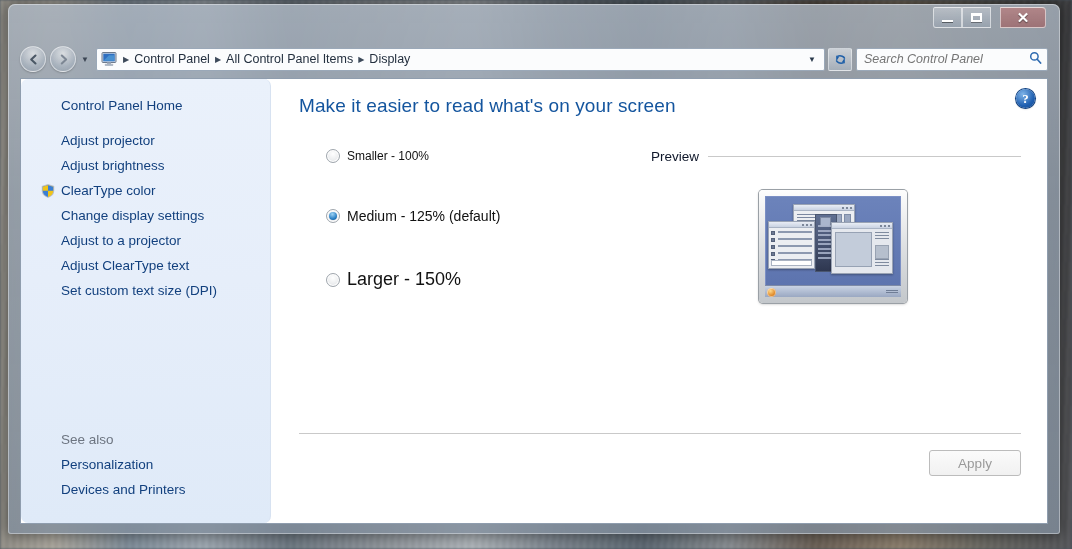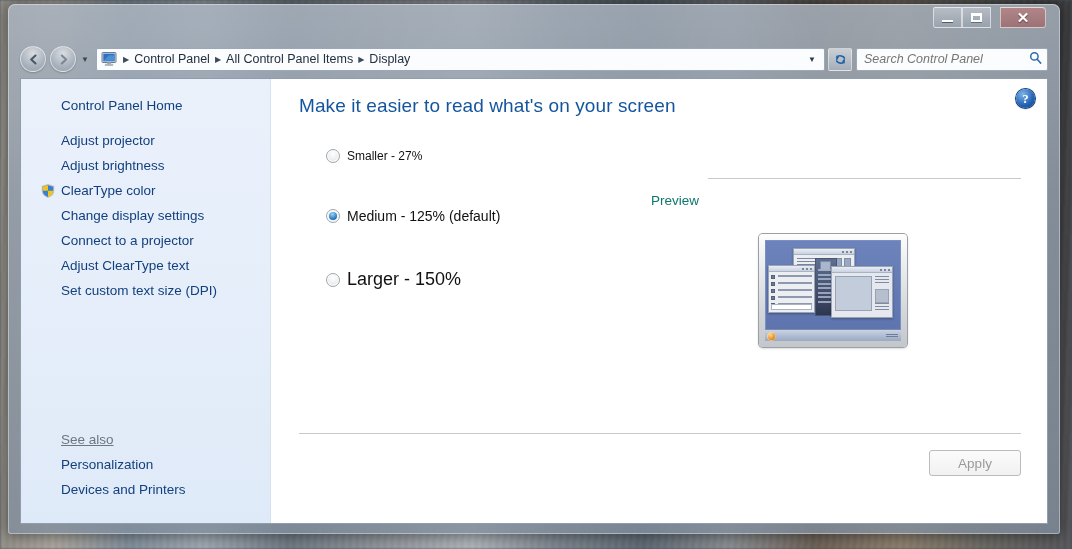--- a/index.html
+++ b/index.html
@@ -112,33 +112,34 @@
     background:#fff; border:1px solid #8f9dae;
     display:flex; overflow:hidden;
   }
 
   
   #sidebar {
     width:250px; flex:0 0 250px; position:relative;
     background:linear-gradient(180deg,#eaf1fb 0%,#e6eefa 45%,#dfeaf8 100%);
     border-right:1px solid #d7e2f1;
     padding-top:14px;
+    border-radius:7px;
   }
   .side-link {
     display:block; position:relative;
     padding:5px 10px 5px 40px;
     font-size:13.5px; color:#12407e; cursor:pointer; white-space:nowrap;
   }
   #side-home { margin-bottom:10px; }
   .side-shield {
     position:absolute; left:20px; top:50%; transform:translateY(-50%);
     width:14px; height:15px;
   }
   #side-seealso-label {
-    padding:5px 10px 5px 40px; font-size:13.5px; color:#6d7581; white-space:nowrap;text-decoration:underline;
+    padding:5px 10px 5px 40px; font-size:13.5px; color:#6d7581; white-space:nowrap;
   }
   #seealso-block { position:absolute; left:0; right:0; top:348px; }
 
   
   #main { flex:1; position:relative; background:#fff; padding:16px 26px 0 28px; }
   #help-icon {
     position:absolute; right:12px; top:10px; width:19px; height:19px;
     border-radius:50%;
     background:radial-gradient(circle at 36% 28%, #7fb4e8, #1f5fb0 62%, #124a91);
     box-shadow:0 0 0 1px #0d3f80, 0 1px 2px rgba(0,0,0,.3);
@@ -174,21 +175,21 @@
   .opt-label { color:#111; white-space:nowrap; }
   #opt-label-0 { font-size:12px; }
   #opt-label-1 { font-size:14px; }
   #opt-label-2 { font-size:18px; }
   #opt-row-1 { margin-top:45px; }
   #opt-row-2 { margin-top:45px; }
 
   
   #preview-col { flex:1; padding-left:22px; }
   #preview-head { display:flex; align-items:center; gap:9px; }
-  #preview-label { font-size:13.5px; color:#0f766e; white-space:nowrap;margin-top:44px; }
+  #preview-label { font-size:13.5px; color:#0f172a; white-space:nowrap; }
   #preview-rule { flex:1; height:1px; background:#c9c9c9; }
 
   
   #monitor {
     width:148px; height:113px; margin:26px 0 0 108px;
     border-radius:4px; padding:6px;
     background:linear-gradient(180deg,#fdfdfd,#dfe1e3 48%,#c3c7cb);
     box-shadow:0 0 0 1px #9aa0a6, 0 1px 3px rgba(0,0,0,.28);
   }
   #screen {
@@ -352,21 +353,21 @@
             <path d="M7 1.7 L12.2 3.2 L12.2 7.2 L7 7.2 Z" fill="#3b7fd4"></path>
             <path d="M7 1.7 L1.8 3.2 L1.8 7.2 L7 7.2 Z" fill="#f0c419"></path>
           </svg>
         </span>
         <span>ClearType color</span>
       </div>
       <div class="side-link">
         <span>Change display settings</span>
       </div>
       <div class="side-link">
-        <span>Connect to a projector</span>
+        <span>Adjust to a projector</span>
       </div>
       <div class="side-link">
         <span>Adjust ClearType text</span>
       </div>
       <div class="side-link">
         <span>Set custom text size (DPI)</span>
       </div>
 
       <div id="seealso-block">
         <div id="side-seealso-label">See also</div>
@@ -383,21 +384,21 @@
       <div id="help-icon">?</div>
 
       <h1 id="page-title">Make it easier to read what's on your screen</h1>
 
 
       <div id="body-cols">
 
         <div id="options-col">
           <div class="option-row" id="opt-0">
             <span class="radio"></span>
-            <span class="opt-label" id="opt-label-0">Smaller - 27%</span>
+            <span class="opt-label" id="opt-label-0">Smaller - 100%</span>
           </div>
           <div class="option-row" id="opt-row-1">
             <span class="radio checked"></span>
             <span class="opt-label" id="opt-label-1">Medium - 125% (default)</span>
           </div>
           <div class="option-row" id="opt-row-2">
             <span class="radio"></span>
             <span class="opt-label" id="opt-label-2">Larger - 150%</span>
           </div>
         </div>

